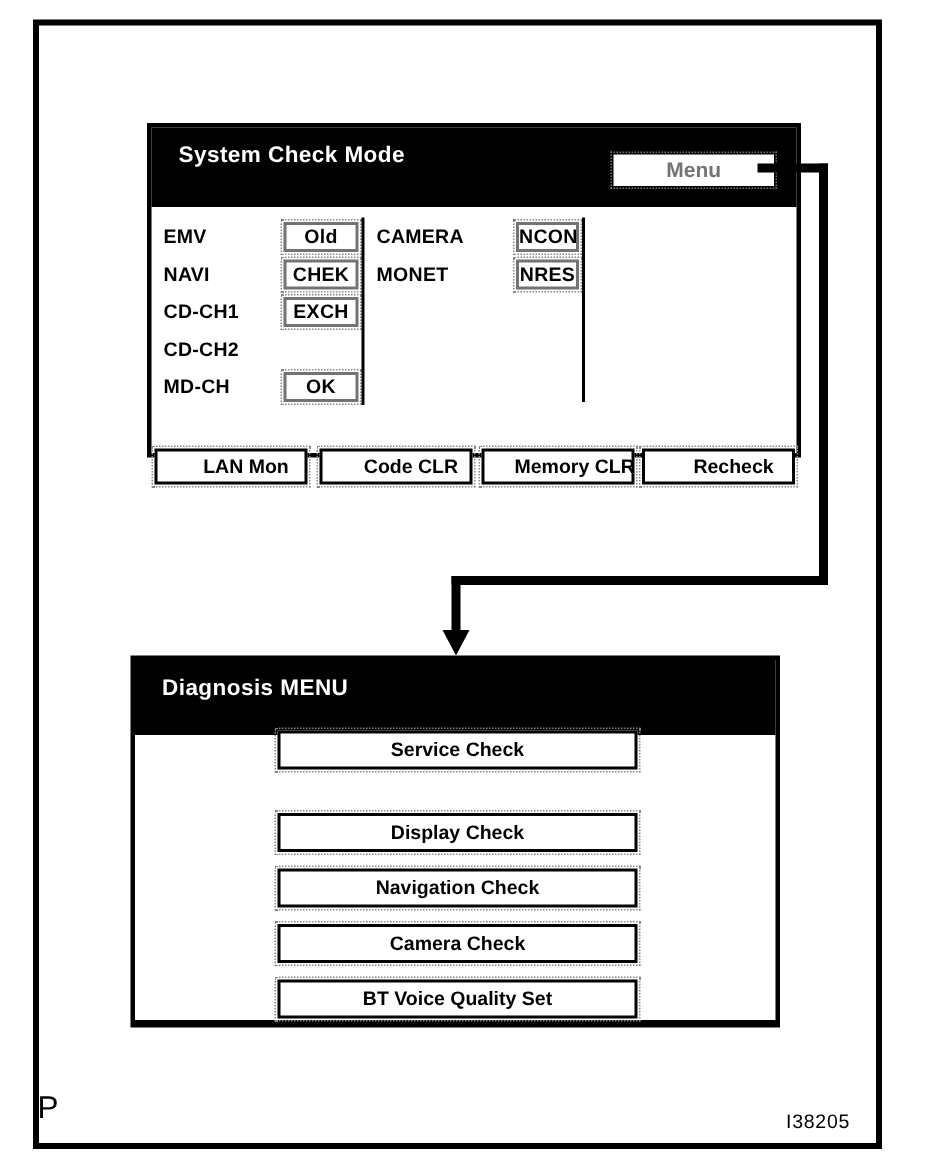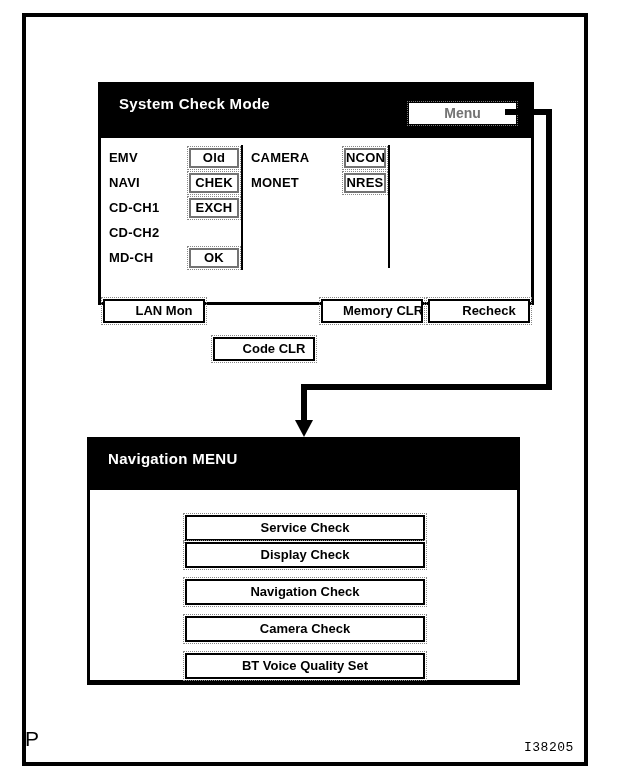--- a/index.html
+++ b/index.html
@@ -54,43 +54,43 @@
   .vdiv{position:absolute;width:2px;background:#000;}
   #vdiv1{left:140px;top:60px;height:125px;}
   #vdiv2{left:287px;top:60px;height:123px;}
   
   .fbtn{
     position:absolute;top:214px;width:102px;height:24px;box-sizing:border-box;
     border:2px solid #000;background:#fff;text-align:center;
     font-size:13px;font-weight:bold;line-height:20px;
     outline:1px dotted #888;outline-offset:1px;cursor:pointer;white-space:nowrap;padding-left:20px;
   }
-  .fb0{left:2px;} .fb1{left:112px;margin-top:38px;} .fb2{left:220px;} .fb3{left:327px;}
+  .fb0{left:2px;} .fb1{left:112px;} .fb2{left:220px;} .fb3{left:327px;}
   
   .mbtn{
     position:absolute;left:95px;width:240px;height:26px;box-sizing:border-box;
     border:2px solid #000;background:#fff;text-align:center;
     font-size:13px;font-weight:bold;line-height:22px;
     outline:1px dotted #888;outline-offset:1px;cursor:pointer;white-space:nowrap;
   }
-  .mb0{top:47px;margin-top:28px;} .mb1{top:102px;} .mb2{top:139px;} .mb3{top:176px;} .mb4{top:213px;}
+  .mb0{top:47px;} .mb1{top:102px;} .mb2{top:139px;} .mb3{top:176px;} .mb4{top:213px;}
   
   .seg{position:absolute;background:#000;}
   #seg-h1{left:505px;top:109px;width:47px;height:6px;}
   #seg-v1{left:546px;top:109px;width:6px;height:281px;}
   #seg-h2{left:301px;top:384px;width:251px;height:6px;}
   #seg-v2{left:301px;top:384px;width:6px;height:37px;}
   #arrowhead{
     position:absolute;left:295px;top:420px;width:0;height:0;
     border-left:9px solid transparent;border-right:9px solid transparent;
     border-top:17px solid #000;
   }
   
   #p-label{position:absolute;left:25px;top:727px;font-size:21px;line-height:24px;}
-  #fig-id{position:absolute;left:524px;top:740px;font-size:13px;letter-spacing:.5px;font-family:Liberation Mono, monospace;}
+  #fig-id{position:absolute;left:524px;top:740px;font-size:13px;letter-spacing:.5px;}
 </style>
 </head>
 <body>
 
 <div id="canvas">
   <div class="frame"></div>
 
   <div class="panel" id="panel1">
     <div class="panel-header">
       <div class="panel-title">System Check Mode</div>
@@ -126,21 +126,21 @@
   </div>
 
   <div class="seg" id="seg-h1"></div>
   <div class="seg" id="seg-v1"></div>
   <div class="seg" id="seg-h2"></div>
   <div class="seg" id="seg-v2"></div>
   <div id="arrowhead"></div>
 
   <div class="panel" id="panel2">
     <div class="panel-header">
-      <div class="panel-title">Navigation MENU</div>
+      <div class="panel-title">Diagnosis MENU</div>
     </div>
     <div class="mbtn mb0">Service Check</div>
     <div class="mbtn mb1">Display Check</div>
     <div class="mbtn mb2">Navigation Check</div>
     <div class="mbtn mb4">BT Voice Quality Set</div>
     <div class="mbtn mb3">Camera Check</div>
   </div>
 
   <div id="p-label">P</div>
   <div id="fig-id">I38205</div>

